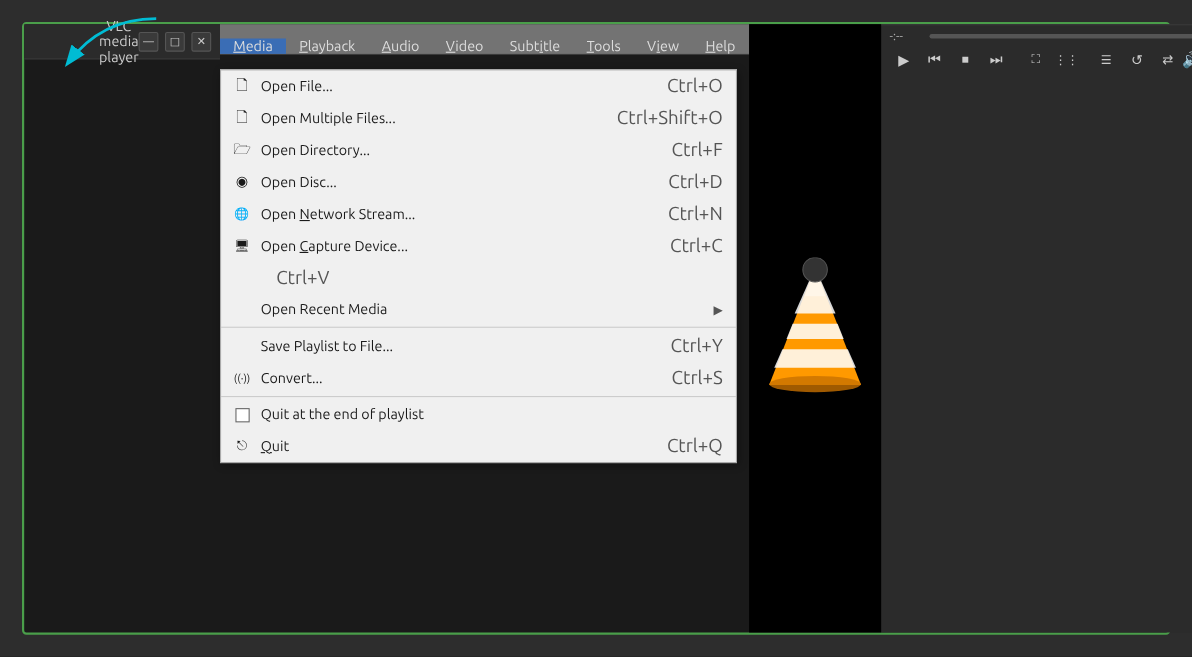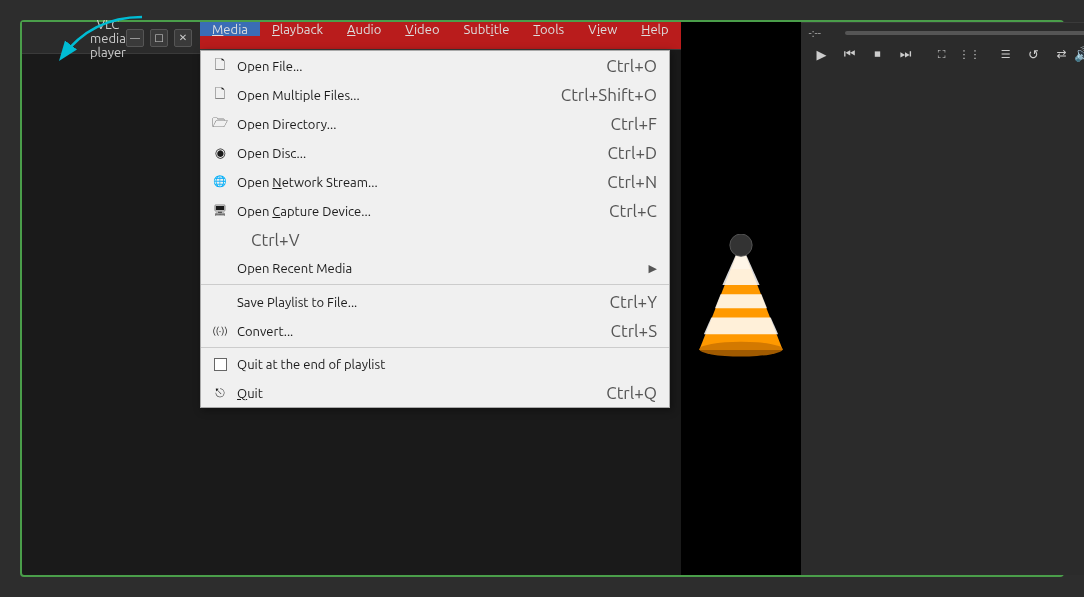--- a/index.html
+++ b/index.html
@@ -48,24 +48,24 @@
       border: 1px solid #555;
       background: #3a3a3a;
       color: #ccc;
       font-size: 10px;
       display: flex;
       align-items: center;
       justify-content: center;
       cursor: pointer;
     }
     .menu-bar {
-      background: #b91c1c;
+      background: #737373;
       height: 28px;
       display: flex;
-      align-items: flex-start;
+      align-items: flex-end;
       border-bottom: 1px solid #3a3a3a;
       position: relative;
     }
     .menu-item {
       color: #ddd;
       font-size: 13px;
       padding: 0 12px;
       display: flex;
       align-items: center;
       cursor: pointer;

